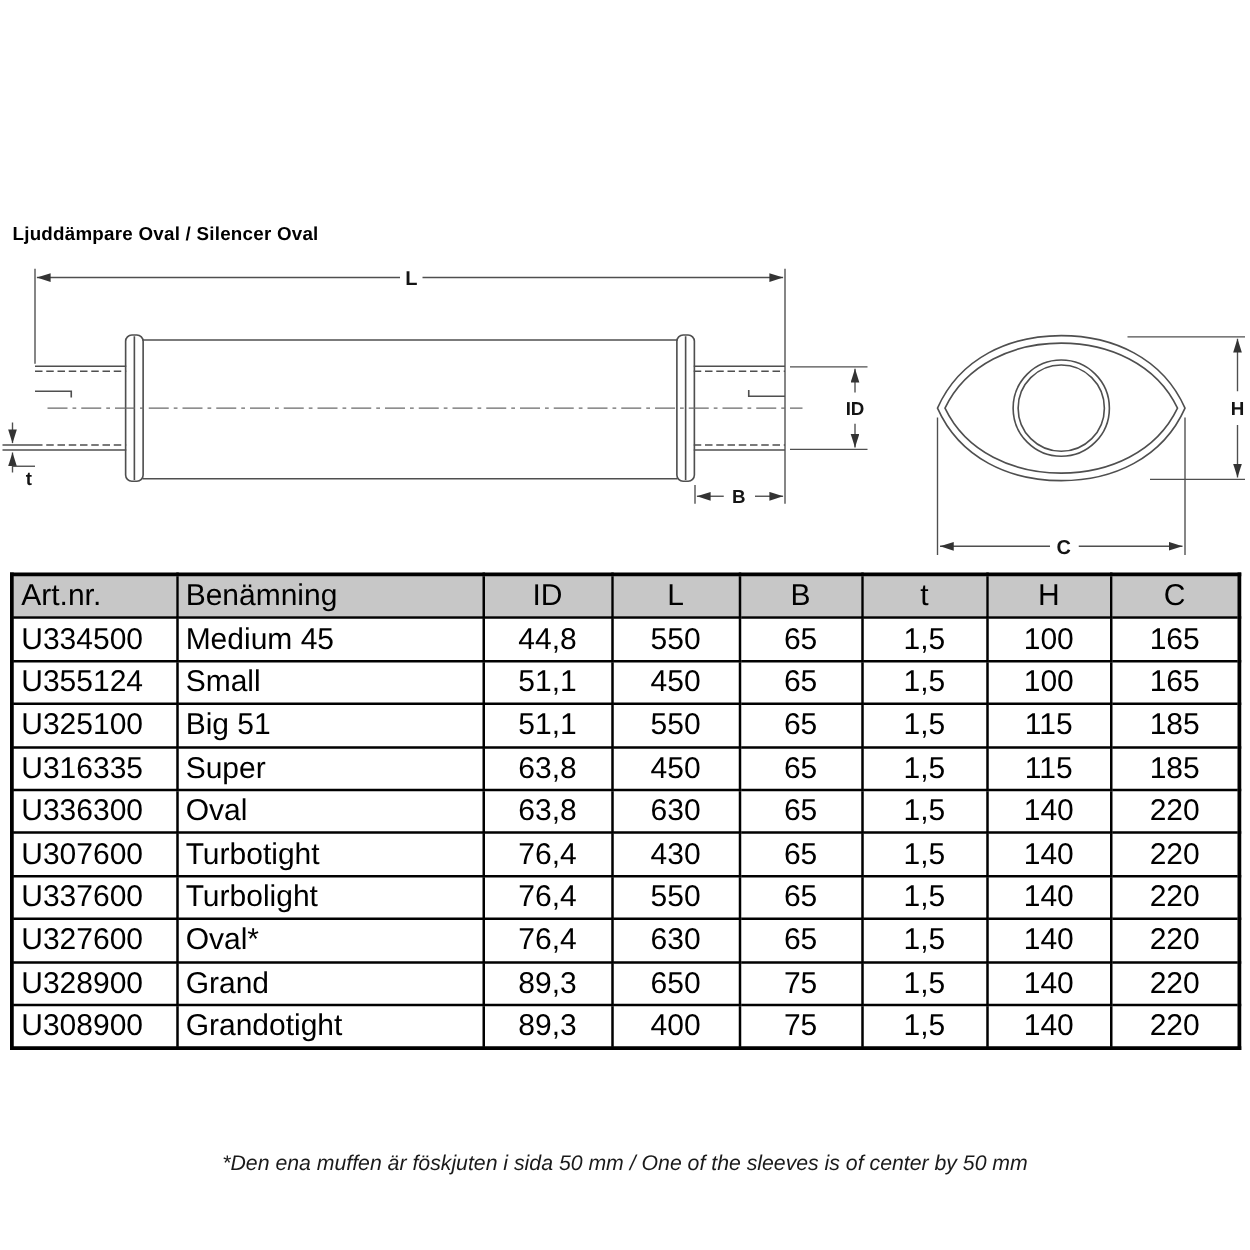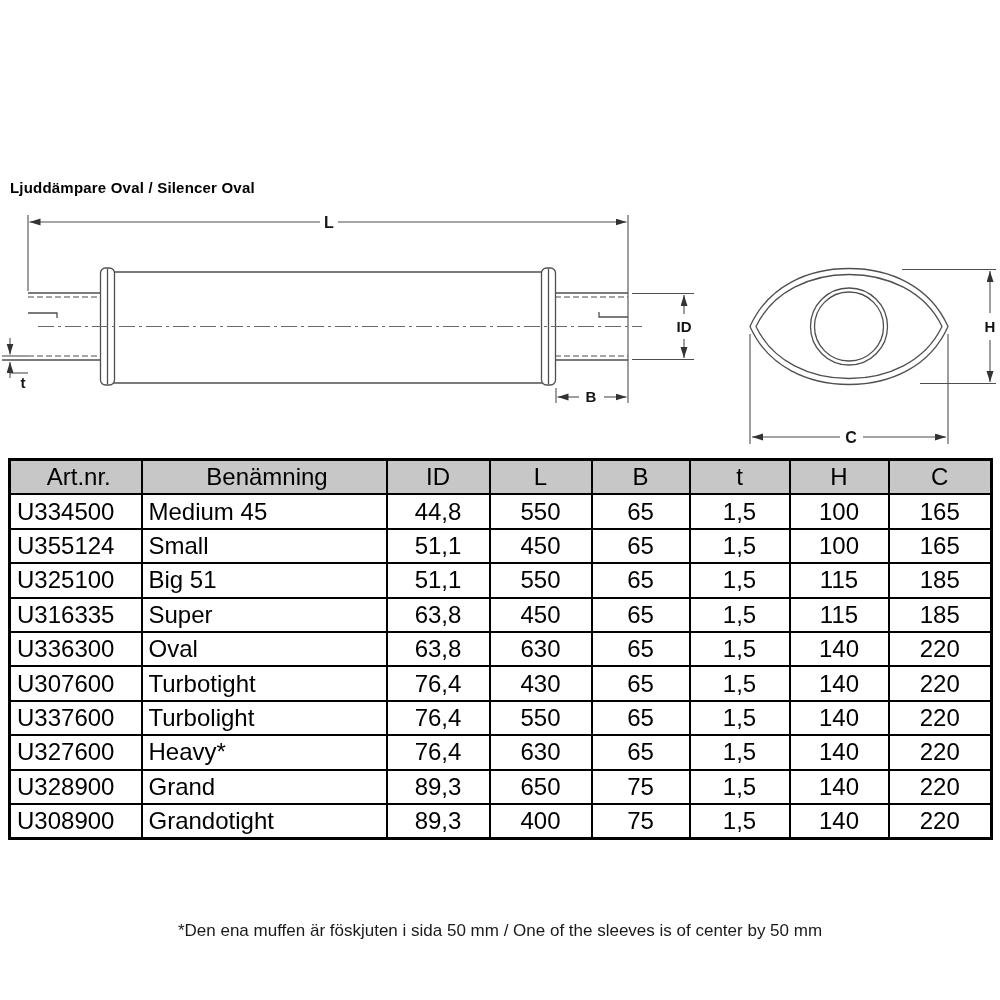--- a/index.html
+++ b/index.html
@@ -6,24 +6,24 @@
     font-family:"Liberation Sans",sans-serif;color:#000;}
   .page{position:relative;width:1000px;height:1000px;background:#fff;}
   .title{position:absolute;left:10px;top:179px;font-size:15px;font-weight:bold;letter-spacing:.2px;}
   .drawing-wrap{position:absolute;left:0;top:200px;width:1000px;height:260px;}
   svg text{font-family:"Liberation Sans",sans-serif;font-weight:bold;fill:#141414;}
   .parts-table{position:absolute;left:8px;top:458px;border-collapse:collapse;table-layout:fixed;
     width:984px;font-size:24px;}
   .parts-table th,.parts-table td{border:2px solid #000;padding:0 0 0 6px;height:32.4px;
     font-weight:normal;white-space:nowrap;overflow:hidden;}
   .parts-table{border:3px solid #000;}
-  .parts-table th{text-align:center;}
+  .parts-table th{text-align:left;}
   .parts-table th.num,.parts-table td.num{text-align:center;padding:0;}
   .footnote{position:absolute;left:0;top:921px;width:1000px;text-align:center;
-    font-size:17px;color:#1a1a1a;}
+    font-style:italic;font-size:17px;color:#1a1a1a;}
 </style>
 </head>
 <body>
 
 <div class="page">
 
   <div class="title">Ljuddämpare Oval / Silencer Oval</div>
 
   <div class="drawing-wrap">
     <svg width="1000" height="260" viewBox="0 200 1000 260">
@@ -212,21 +212,21 @@
           <td>Turbolight</td>
           <td class="num">76,4</td>
           <td class="num">550</td>
           <td class="num">65</td>
           <td class="num">1,5</td>
           <td class="num">140</td>
           <td class="num">220</td>
         </tr>
         <tr>
           <td>U327600</td>
-          <td>Heavy*</td>
+          <td>Oval*</td>
           <td class="num">76,4</td>
           <td class="num">630</td>
           <td class="num">65</td>
           <td class="num">1,5</td>
           <td class="num">140</td>
           <td class="num">220</td>
         </tr>
         <tr>
           <td>U328900</td>
           <td>Grand</td>

